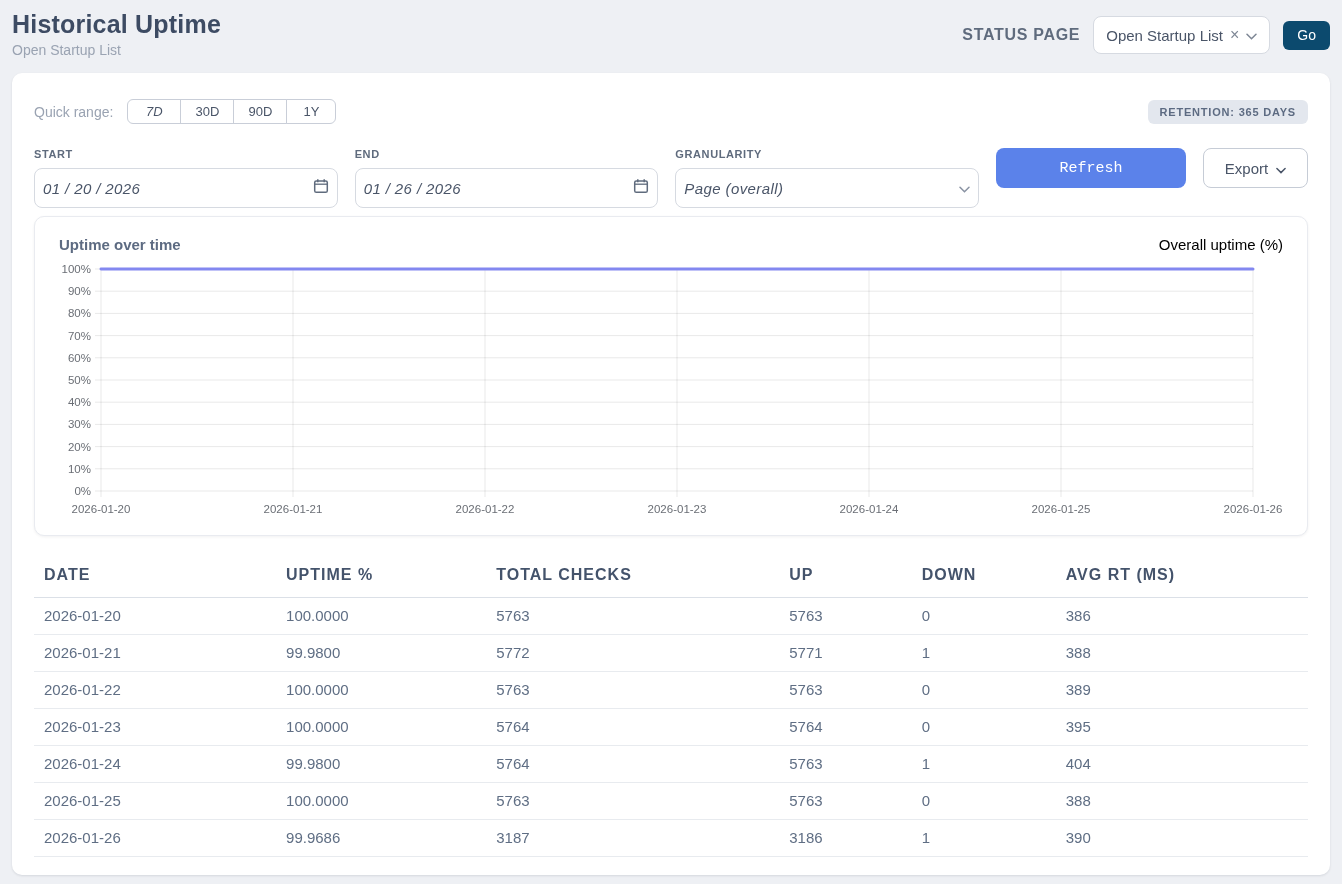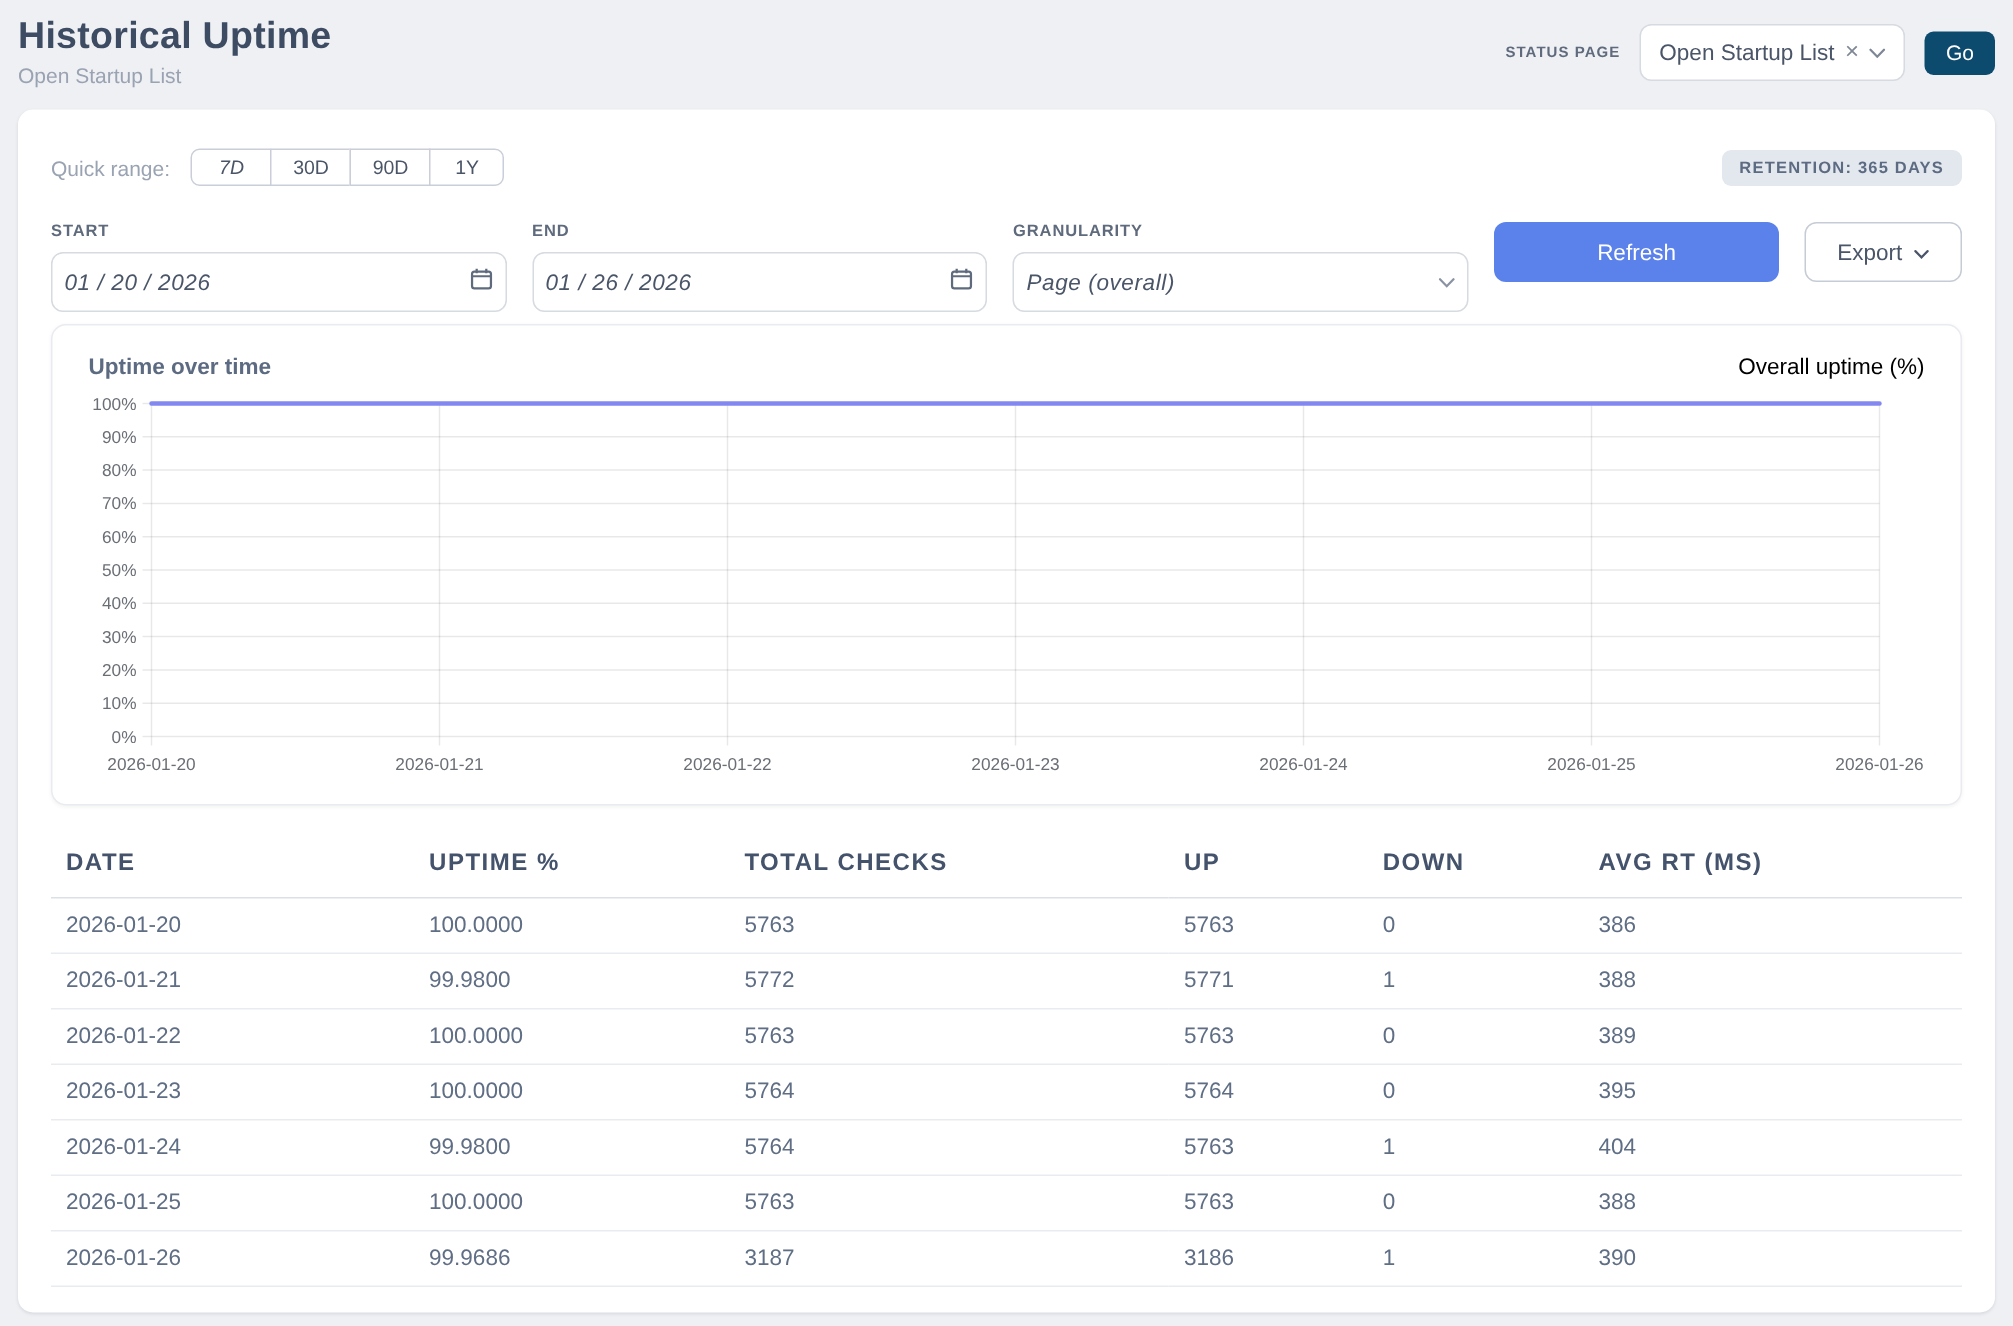--- a/index.html
+++ b/index.html
@@ -3,21 +3,21 @@
 <meta charset="utf-8">
 <style>
   * { margin:0; padding:0; box-sizing:border-box; }
   html,body { width:1342px; height:884px; background:#eef0f4; font-family:"Liberation Sans", sans-serif; overflow:hidden; }
 
   
   .page-header { display:flex; justify-content:space-between; align-items:flex-start; padding:10px 12px 14px 12px; }
   .page-title { font-size:25px; line-height:29px; font-weight:700; color:#3d4b63; letter-spacing:.2px; }
   .page-subtitle { font-size:14px; line-height:18px; color:#9aa3b2; margin-top:2px; }
   .header-right { display:flex; align-items:center; gap:13px; margin-top:6px; }
-  .status-page-label { font-size:10px; font-weight:600; color:#5f6b7d; letter-spacing:.7px; }
+  .status-page-label { font-size:16px; font-weight:600; color:#5f6b7d; letter-spacing:.7px; }
   .status-select { display:flex; align-items:center; gap:7px; background:#fff; border:1px solid #d6dae1; border-radius:8px; height:38px; padding:0 12px; cursor:pointer; }
   .status-select .sel-text { font-size:15px; color:#4a5568; }
   .status-select .clear-x { font-size:16px; color:#7e8795; line-height:1; }
   .go-btn { background:#0c4a6e; color:#fff; font-size:14px; border:none; border-radius:6px; padding:6px 14px; height:29px; cursor:pointer; }
 
   
   .main-card { margin:0 12px; background:#fff; border-radius:10px; padding:26px 22px 22px 22px; height:802px;
                box-shadow:0 1px 2px rgba(16,24,40,.04), 0 1px 3px rgba(16,24,40,.07); }
 
   
@@ -29,21 +29,21 @@
   .seg-btn:first-child { border-radius:6px 0 0 6px; margin-left:0;font-style:italic; }
   .seg-btn:last-child { border-radius:0 6px 6px 0; width:50px; }
   .retention-badge { background:#e3e7ee; color:#5d6b82; font-size:11px; font-weight:700; letter-spacing:.8px; padding:6px 12px; border-radius:6px; }
 
   
   .row-fields { display:flex; gap:17px; margin-top:24px; align-items:flex-start; }
   .field-group { flex:1 1 0; }
   .field-label { font-size:11px; font-weight:600; color:#5f6b7d; letter-spacing:.6px; margin-bottom:8px; }
   .field-box { display:flex; align-items:center; justify-content:space-between; height:40px; border:1px solid #d6dae1; border-radius:8px; padding:0 8px; background:#fff; cursor:pointer;font-style:italic; }
   .field-box .field-value { font-size:15px; color:#4a5568; letter-spacing:.4px; }
-  .refresh-btn { flex:0 0 190px; height:40px; background:#5b82ea; color:#fff; font-size:15px; border:none; border-radius:8px; cursor:pointer; font-family:Liberation Sans, sans-serif; }
+  .refresh-btn { flex:0 0 190px; height:40px; background:#5b82ea; color:#fff; font-size:15px; border:none; border-radius:8px; cursor:pointer; font-family:Liberation Mono, monospace; }
   .export-btn { flex:0 0 105px; height:40px; background:#fff; border:1px solid #c6ccd6; border-radius:8px; color:#4a5568; font-size:15px; display:flex; align-items:center; justify-content:center; gap:8px; cursor:pointer; font-family:inherit; }
 
   
   .chart-card { margin-top:8px; border:1px solid #e9ebf0; border-radius:10px; padding:19px 24px 10px 24px; box-shadow:0 1px 3px rgba(16,24,40,.06); background:#fff; }
   .chart-head { display:flex; justify-content:space-between; align-items:center; }
   .chart-title { font-size:15px; font-weight:700; color:#5d6b82; }
   .chart-legend { font-size:15px; color:#000000; }
   .chart-area { margin-top:10px; }
 
   

